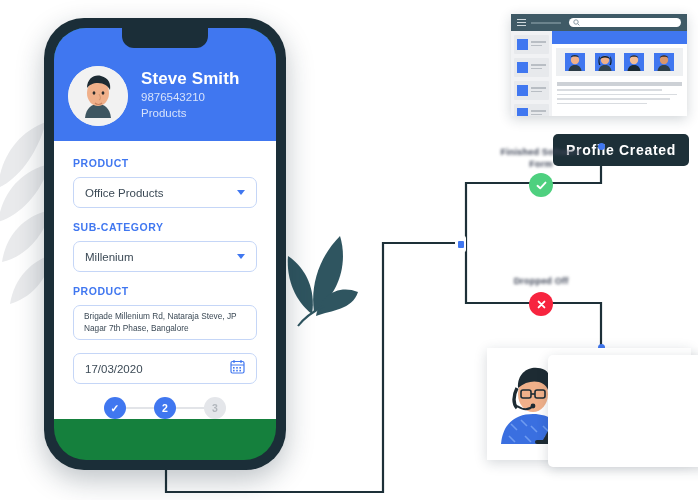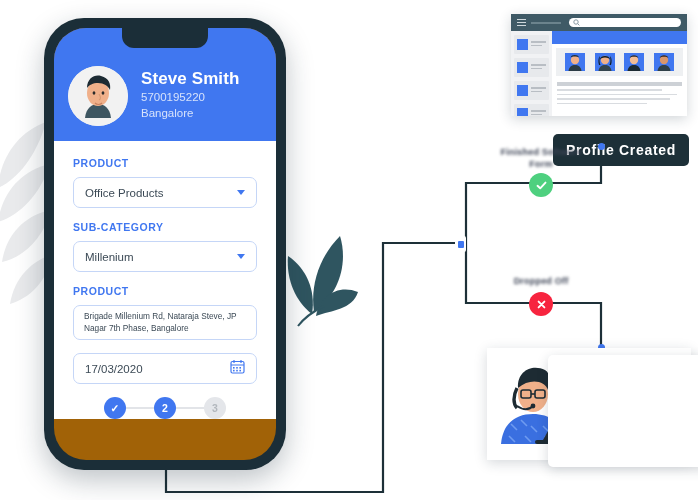--- a/index.html
+++ b/index.html
@@ -18,21 +18,21 @@
   
   .phone-frame {
     position: absolute; left: 44px; top: 18px;
     width: 242px; height: 452px;
     background: #1b2e38; border-radius: 40px;
     box-shadow: 0 10px 28px rgba(20,40,55,.28);
   }
   .phone-screen {
     position: absolute; left: 10px; top: 10px;
     width: 222px; height: 432px;
-    background: #a16207; border-radius: 32px; overflow: hidden;
+    background: #15803d; border-radius: 32px; overflow: hidden;
   }
   .notch {
     position: absolute; left: 50%; top: 0; transform: translateX(-50%);
     width: 86px; height: 20px; background: #1b2e38;
     border-bottom-left-radius: 12px; border-bottom-right-radius: 12px; z-index: 4;
   }
   .phone-header {
     position: relative; height: 113px; background: #4077f0;
     display: flex; align-items: center; padding: 22px 0 0 14px;
   }
@@ -207,22 +207,22 @@
             <ellipse cx="30" cy="27" rx="11" ry="13" fill="#f0b08a"></ellipse>
             <path d="M19 22 C19 12 27 8 33 10 C41 12 43 18 42 24 C40 20 36 17 30 17 C25 17 21 19 19 22 Z" fill="#1d2b33"></path>
             <ellipse cx="26" cy="27" rx="1.4" ry="1.7" fill="#2b2b2b"></ellipse>
             <ellipse cx="35" cy="27" rx="1.4" ry="1.7" fill="#2b2b2b"></ellipse>
             <path d="M31 28 C33 31 33 33 31 34" stroke="#d89a74" stroke-width="1.2" fill="none"></path>
             <path d="M27 37 C29 39 32 39 34 37" stroke="#c9825f" stroke-width="1.2" fill="none"></path>
           </svg>
         </div>
         <div class="user-meta">
           <div class="user-name">Steve Smith</div>
-          <div class="user-phone">5700195220</div>
-          <div class="user-city">Bangalore</div>
+          <div class="user-phone">9876543210</div>
+          <div class="user-city">Products</div>
         </div>
       </div>
 
       <div class="form-body">
 
         <div class="field-group">
           <div class="field-label">PRODUCT</div>
           <div class="field-box">
             <span class="field-value">Office Products</span>
             <span class="caret"></span>

